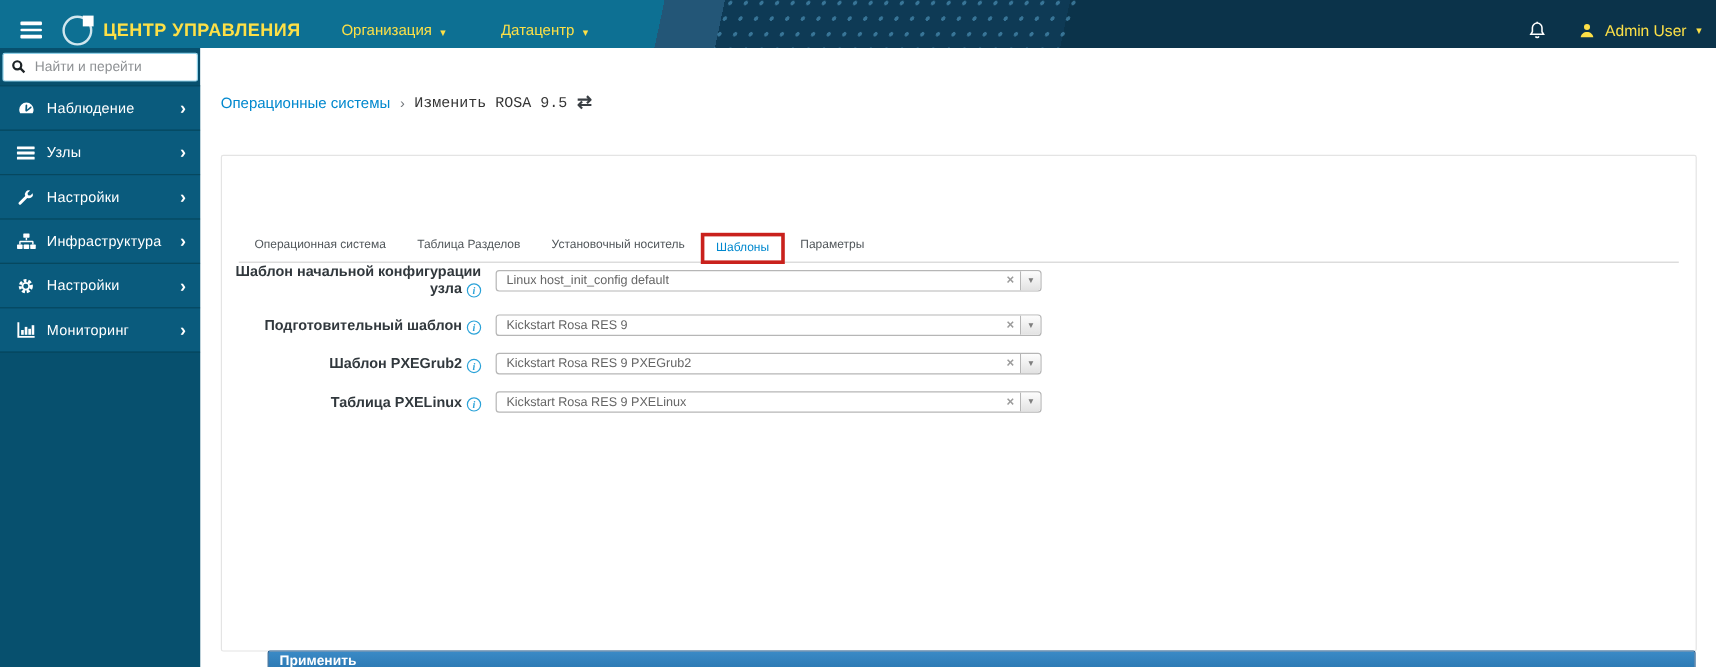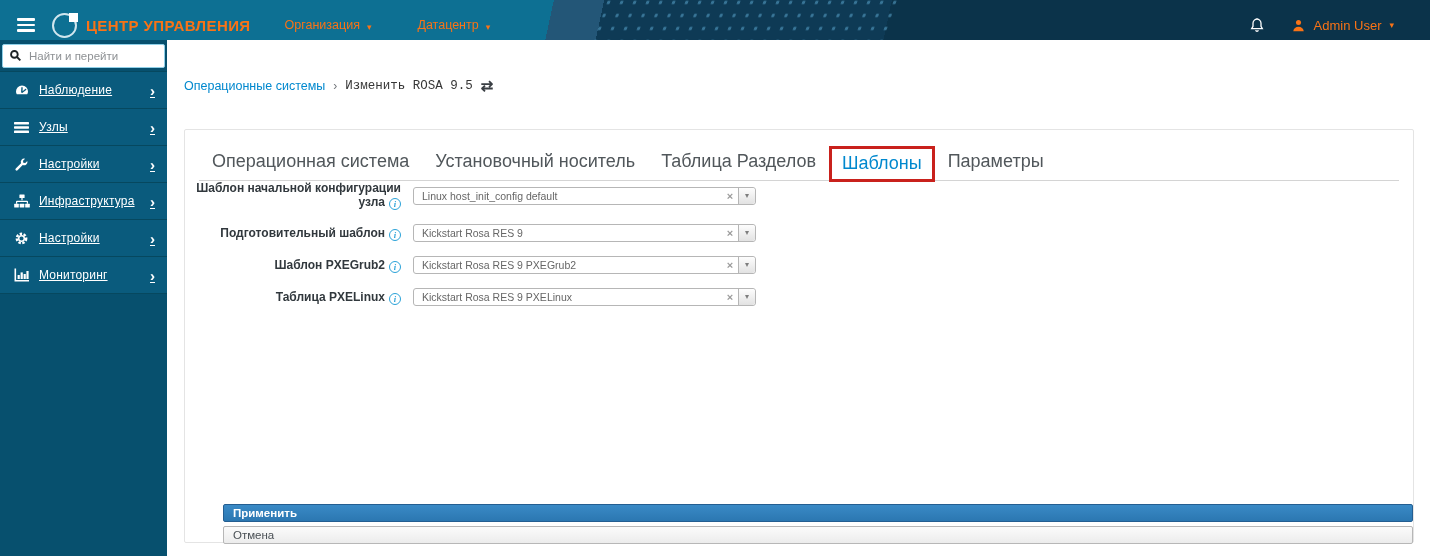--- a/index.html
+++ b/index.html
@@ -7,77 +7,77 @@
               font-family:"Liberation Sans", sans-serif; }
 
   
   .navbar { position:relative; height:40px; background:#0b334a; overflow:hidden; }
   .navbar::before { content:""; position:absolute; inset:0;
     background:linear-gradient(102deg,#0d7093 0%,#0d7093 38.5%,#235677 38.5%,#235677 42%,#0e3a55 42%,#0e3a55 62%,#0b334a 62%,#0b334a 100%); }
   .navbar-dots { position:absolute; top:-4px; bottom:-4px; left:596px; width:300px;
     transform:skewX(-19deg);
     background-image:radial-gradient(circle, rgba(90,165,205,.55) 1.6px, transparent 1.9px);
     background-size:13px 13px; }
-  .nav-inner { position:relative; height:50px; display:flex; align-items:center; color:#f97316; }
+  .nav-inner { position:relative; height:50px; display:flex; align-items:center; color:#fde047; }
   .hamburger { width:52px; height:40px; display:flex; flex-direction:column; justify-content:center;
     align-items:center; gap:3px; cursor:pointer; }
   .hamburger i { display:block; width:18px; height:2.5px; background:#fff; border-radius:1px; }
   .logo { position:relative; width:25px; height:25px; margin-right:9px; }
   .logo .ring { position:absolute; inset:0; border:2px solid rgba(230,243,248,.9); border-radius:50%; }
   .logo .notch { position:absolute; top:0; right:-1px; width:9px; height:9px; background:#fff; }
   .brand { font-size:15px; font-weight:bold; letter-spacing:.4px; margin-right:34px; white-space:nowrap; }
   .nav-menu { display:flex; align-items:flex-end; gap:7px; font-size:12.5px; margin-right:46px; cursor:pointer; }
   .nav-caret { font-size:9px; line-height:1; }
-  .nav-right { margin-left:auto; display:flex; align-items:center; gap:26px; padding-right:36px; }
+  .nav-right { margin-left:auto; display:flex; align-items:center; gap:26px; padding-right:12px; }
   .icon-btn { display:flex; align-items:center; cursor:pointer; color:#fff; }
   .user-menu { display:flex; align-items:center; gap:8px; font-size:13px; cursor:pointer; }
 
   
   .sidebar { position:absolute; top:40px; left:0; bottom:0; width:167px; background:#07506e;
     display:flex; flex-direction:column; }
   .side-search { margin:4px 2px 3px 2px; position:relative; }
   .side-search input { width:100%; height:24px; border:1px solid #8fd0e8; border-radius:2px;
     padding:0 6px 0 26px; font-size:11.5px; color:#333; outline:none;
     font-family:"Liberation Sans", sans-serif; }
   .side-search input::placeholder { color:#8e9194; }
   .side-search .mag { position:absolute; left:7px; top:5px; color:#1d2326; }
   .side-item { display:flex; align-items:center; height:37px; padding:0 12px 0 13px;
-    background:#0a5b7d; border-top:1px solid #06485f; color:#fff; cursor:pointer; font-size:12px;text-decoration:underline; }
+    background:#0a5b7d; border-top:1px solid #06485f; color:#fff; cursor:pointer; font-size:12px; }
   .side-item:first-of-type { border-top:none; }
   .side-item .sicon { width:17px; display:flex; justify-content:center; margin-right:9px; color:#fff; }
   .side-item .slabel { flex:1; letter-spacing:.2px; }
   .side-item .chev { font-size:15px; font-weight:bold; line-height:1; color:#fff; }
   .side-fill { flex:1; border-top:1px solid #06485f; background:#07506e; }
 
   
   .main { position:absolute; top:40px; left:167px; right:0; bottom:0; background:#fff; }
   .breadcrumb { margin:38px 0 0 17px; font-size:12.5px; color:#4d5258;
     display:flex; align-items:center; gap:8px; }
   .breadcrumb a { color:#0088ce; text-decoration:none; cursor:pointer; }
   .bc-sep { color:#72767b; font-size:12px; }
   .bc-current { color:#363636;font-family:Liberation Mono, monospace; }
   .bc-swap { color:#3a3f44; font-size:15px; font-weight:bold; cursor:pointer; line-height:1; }
 
   .card { margin:36px 16px 0 17px; height:414px; background:#fff;
     border:1px solid #e4e4e4; border-radius:2px; }
 
   .tabs { display:flex; align-items:flex-end; margin:14px 14px 0 14px;
     border-bottom:1px solid #d4d4d4; }
-  .tab { padding:7px 13px 8px; font-size:18px; color:#51575b; cursor:pointer; white-space:nowrap; }
+  .tab { padding:7px 13px 8px; font-size:10px; color:#51575b; cursor:pointer; white-space:nowrap;margin-top:48px; }
   .tab.active { color:#0088ce; }
   .tab.highlighted { border:3px solid #c9211c; padding:4px 10px 5px; margin-bottom:-2px; }
 
   .form { }
   .frow { display:flex; align-items:center; margin-bottom:14px; }
   .flabel { width:216px; text-align:right; font-size:12px; font-weight:bold; color:#31383d; }
   .info-ic { display:inline-flex; width:12px; height:12px; margin-left:4px; border:1px solid #2aa2d8;
     border-radius:50%; color:#2aa2d8; font-size:8.5px; font-style:italic; font-weight:bold;
     align-items:center; justify-content:center; font-family:"Liberation Serif", serif;
     vertical-align:-1px; cursor:pointer; }
-  .sel { display:flex; align-items:stretch; margin-left:12px; width:343px; height:18px;
+  .sel { display:flex; align-items:stretch; margin-left:12px; width:455px; height:18px;
     border:1px solid #b6b6b6; border-radius:3px; background:#fff; cursor:pointer; }
   .sel-val { flex:1; font-size:10.5px; color:#666; padding:2px 6px 0 8px; white-space:nowrap;
     overflow:hidden; }
   .sel-clear { width:16px; font-size:11px; color:#9b9b9b; font-weight:bold; display:flex;
     align-items:center; justify-content:center; cursor:pointer; }
   .sel-dd { width:17px; border-left:1px solid #b6b6b6; border-radius:0 3px 3px 0;
     background:linear-gradient(#fdfdfd,#e2e2e2); display:flex; align-items:center;
     justify-content:center; cursor:pointer; }
   .sel-caret { font-size:8px; color:#7e7e7e; line-height:1; }
 
@@ -226,22 +226,22 @@
     <a>Операционные системы</a>
     <span class="bc-sep">›</span>
     <span class="bc-current">Изменить ROSA 9.5</span>
     <span class="bc-swap">⇄</span>
   </div>
 
   <section class="card">
 
     <div class="tabs">
       <div class="tab">Операционная система</div>
+      <div class="tab">Таблица Разделов</div>
       <div class="tab">Установочный носитель</div>
-      <div class="tab">Таблица Разделов</div>
       <div class="tab active highlighted">Шаблоны</div>
       <div class="tab">Параметры</div>
     </div>
 
     <div class="form">
 
       <div class="frow">
         <label class="flabel">
           <span>Шаблон начальной конфигурации узла</span><span class="info-ic">i</span>
         </label>

